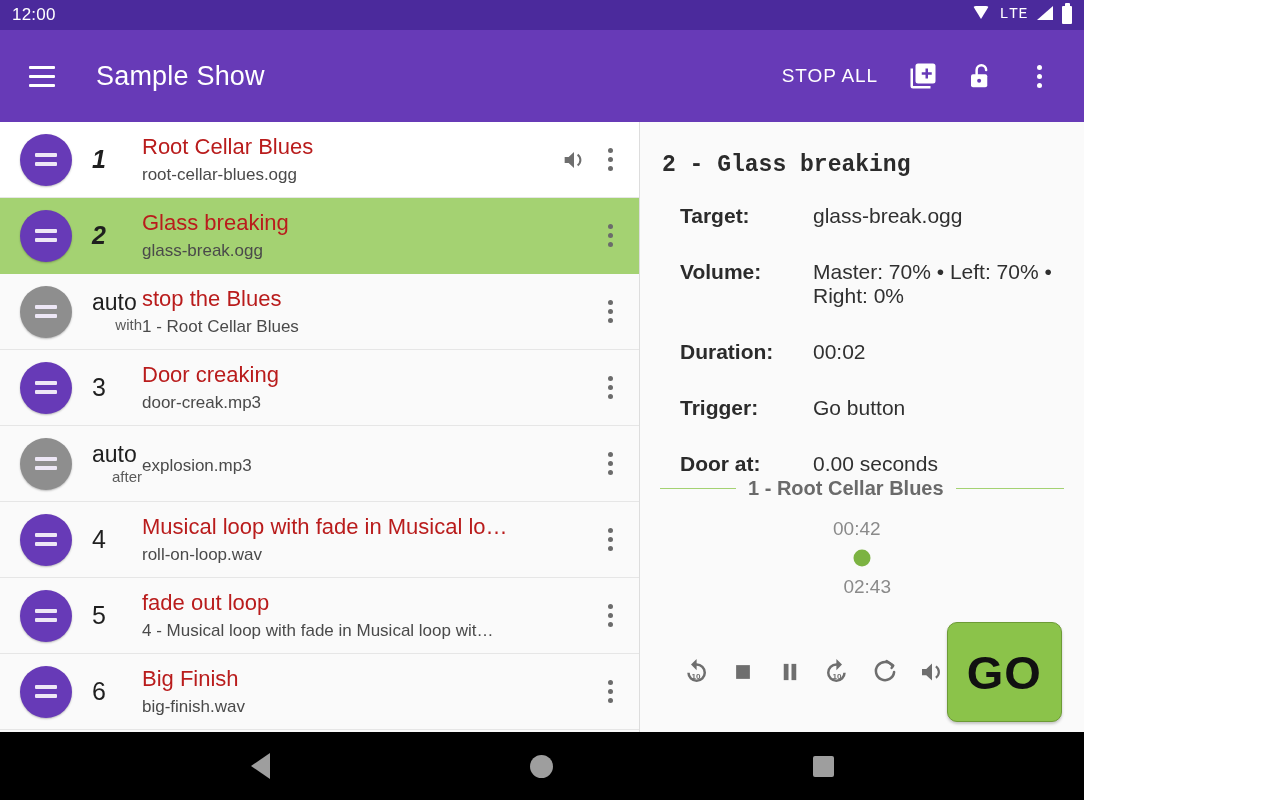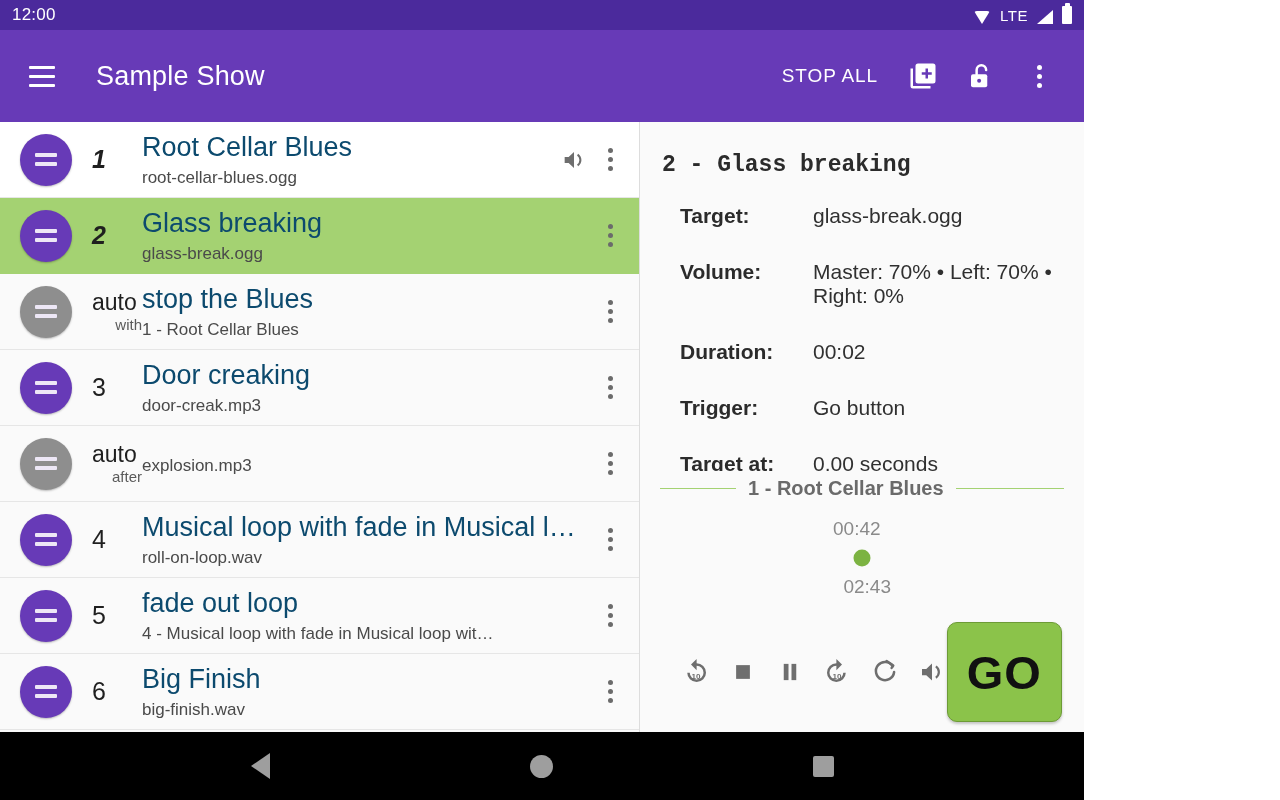--- a/index.html
+++ b/index.html
@@ -19,21 +19,21 @@
   .statusbar {
     height: 30px;
     background: #4b2a9c;
     color: #ffffff;
     display: flex; align-items: center;
     padding: 0 12px;
     flex: 0 0 30px;
   }
   .statusbar .clock { font-size: 17px; letter-spacing: .2px; }
   .statusbar .sb-right {
-    margin-left: auto; display: flex; align-items: flex-end; gap: 9px;
+    margin-left: auto; display: flex; align-items: flex-start; gap: 9px; font-family: Liberation Mono, monospace;
   }
   .sb-right .lte { font-size: 15px; letter-spacing: .5px; }
   .icon-wifi {
     width: 17px; height: 13px; position: relative;
   }
   .icon-wifi:before {
     content: ""; position: absolute; left: 0; top: 0;
     border-left: 8.5px solid transparent;
     border-right: 8.5px solid transparent;
     border-top: 13px solid #ffffff;
@@ -118,21 +118,21 @@
     width: 64px; flex: 0 0 64px; padding-left: 14px;
     display: flex; flex-direction: column; justify-content: center;
     color: #1f1f1f;
   }
   .cue-num .n { font-size: 25px; font-style: italic; font-weight: 700; line-height: 1.05; }
   .cue-num .n.plain { font-style: normal; font-weight: 400; }
   .cue-num .n.auto { font-size: 23px; font-style: normal; font-weight: 400; }
   .cue-num .sub { font-size: 15px; color: #5a5a5a; margin-top: 1px; text-align: right; }
   .cue-text { flex: 1 1 auto; min-width: 0; padding-right: 10px; }
   .cue-title {
-    font-size: 27px; color: #0c4a6e; line-height: 1.2;
+    font-size: 22px; color: #b91c1c; line-height: 1.2;
     white-space: nowrap; overflow: hidden; text-overflow: ellipsis;
   }
   .cue-sub {
     font-size: 17px; color: #4a4a4a; margin-top: 5px; line-height: 1.2;
     white-space: nowrap; overflow: hidden; text-overflow: ellipsis;
   }
   .cue-actions { display: flex; align-items: center; gap: 4px; padding-right: 14px; }
   .speaker-ico { width: 34px; height: 34px; display: flex; align-items: center; justify-content: center; cursor: pointer; }
   .row-dots { width: 30px; height: 44px; display: flex; flex-direction: column; gap: 4px;
     align-items: center; justify-content: center; cursor: pointer; }
@@ -452,21 +452,21 @@
           </div>
           <div class="detail-row">
             <div class="d-label">Duration:</div>
             <div class="d-value">00:02</div>
           </div>
           <div class="detail-row">
             <div class="d-label">Trigger:</div>
             <div class="d-value">Go button</div>
           </div>
           <div class="detail-row">
-            <div class="d-label">Target at:</div>
+            <div class="d-label">Door at:</div>
             <div class="d-value">0.00 seconds</div>
           </div>
         </div>
 
       <div class="player">
         <div class="player-head">
           <span class="rule left"></span>
           <span class="player-name">1 - Root Cellar Blues</span>
           <span class="rule right"></span>
         </div>

